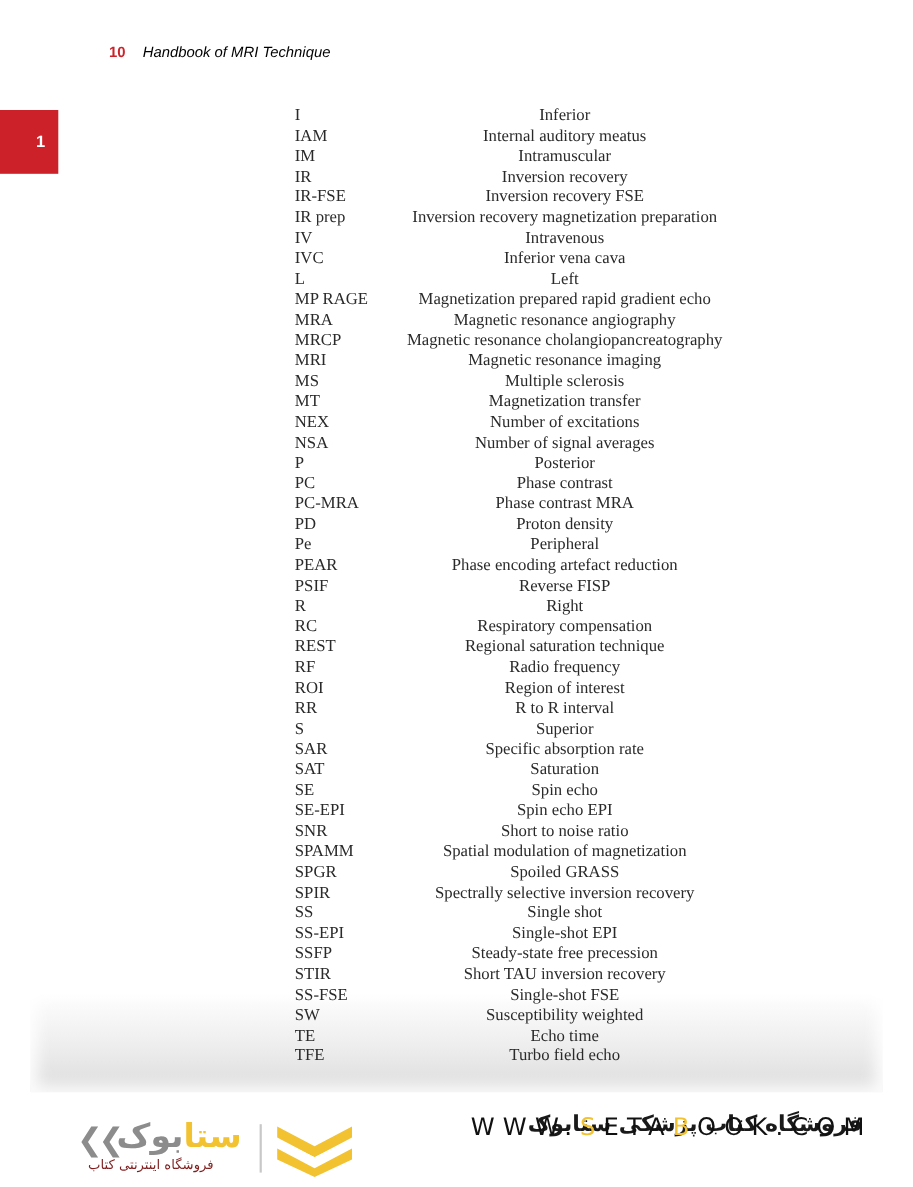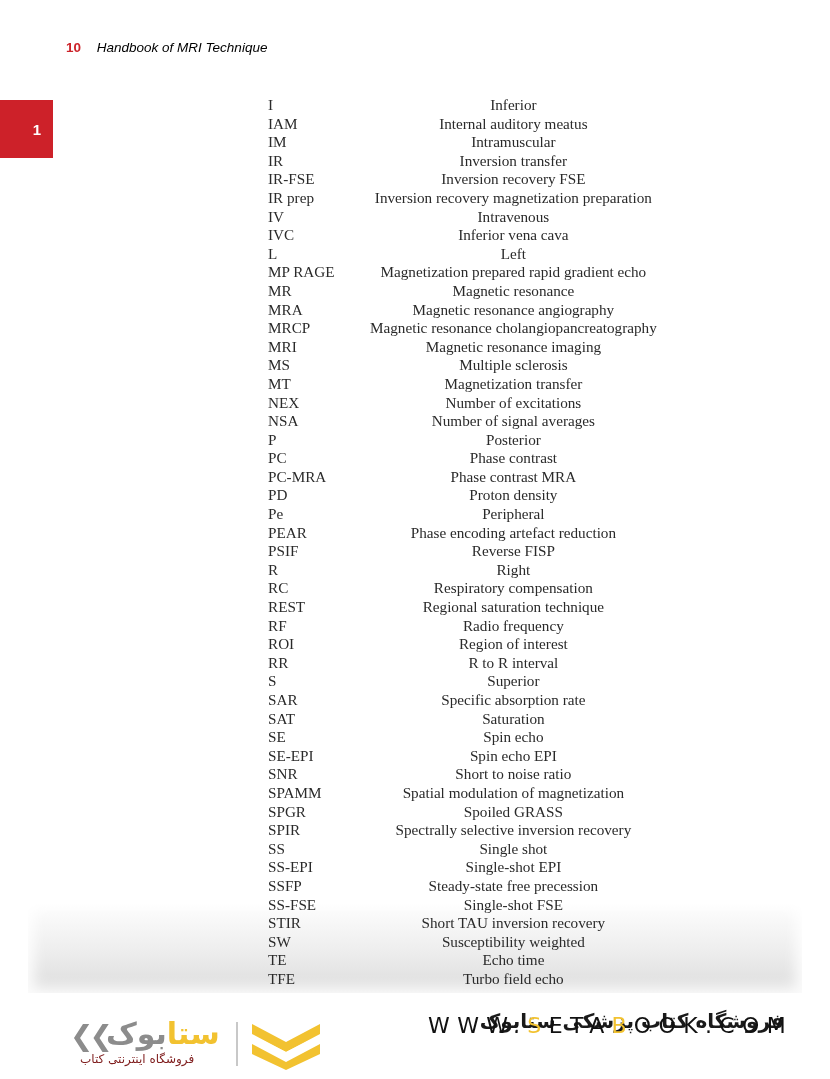--- a/index.html
+++ b/index.html
@@ -20,20 +20,21 @@
       left: 66px;
       top: 40px;
       font-family: "Liberation Sans", sans-serif;
       font-size: 13.5px;
       white-space: nowrap;
     }
     .page-number {
       color: #cc2229;
       font-weight: bold;
       margin-right: 12px;
+      margin-left: 33px;
     }
     .book-title {
       font-style: italic;
       color: #000000;
     }
     .chapter-tab {
       position: absolute;
       left: 0;
       top: 100px;
       width: 53px;
@@ -189,21 +190,21 @@
     <li class="abbr-row">
       <span class="abbr-term">IAM</span>
       <span class="abbr-def">Internal auditory meatus</span>
     </li>
     <li class="abbr-row">
       <span class="abbr-term">IM</span>
       <span class="abbr-def">Intramuscular</span>
     </li>
     <li class="abbr-row">
       <span class="abbr-term">IR</span>
-      <span class="abbr-def">Inversion transfer</span>
+      <span class="abbr-def">Inversion recovery</span>
     </li>
     <li class="abbr-row">
       <span class="abbr-term">IR-FSE</span>
       <span class="abbr-def">Inversion recovery FSE</span>
     </li>
     <li class="abbr-row">
       <span class="abbr-term">IR prep</span>
       <span class="abbr-def">Inversion recovery magnetization preparation</span>
     </li>
     <li class="abbr-row">
@@ -216,24 +217,20 @@
     </li>
     <li class="abbr-row">
       <span class="abbr-term">L</span>
       <span class="abbr-def">Left</span>
     </li>
     <li class="abbr-row">
       <span class="abbr-term">MP RAGE</span>
       <span class="abbr-def">Magnetization prepared rapid gradient echo</span>
     </li>
     <li class="abbr-row">
-      <span class="abbr-term">MR</span>
-      <span class="abbr-def">Magnetic resonance</span>
-    </li>
-    <li class="abbr-row">
       <span class="abbr-term">MRA</span>
       <span class="abbr-def">Magnetic resonance angiography</span>
     </li>
     <li class="abbr-row">
       <span class="abbr-term">MRCP</span>
       <span class="abbr-def">Magnetic resonance cholangiopancreatography</span>
     </li>
     <li class="abbr-row">
       <span class="abbr-term">MRI</span>
       <span class="abbr-def">Magnetic resonance imaging</span>
@@ -348,26 +345,26 @@
     </li>
     <li class="abbr-row">
       <span class="abbr-term">SS-EPI</span>
       <span class="abbr-def">Single-shot EPI</span>
     </li>
     <li class="abbr-row">
       <span class="abbr-term">SSFP</span>
       <span class="abbr-def">Steady-state free precession</span>
     </li>
     <li class="abbr-row">
+      <span class="abbr-term">STIR</span>
+      <span class="abbr-def">Short TAU inversion recovery</span>
+    </li>
+    <li class="abbr-row">
       <span class="abbr-term">SS-FSE</span>
       <span class="abbr-def">Single-shot FSE</span>
-    </li>
-    <li class="abbr-row">
-      <span class="abbr-term">STIR</span>
-      <span class="abbr-def">Short TAU inversion recovery</span>
     </li>
     <li class="abbr-row">
       <span class="abbr-term">SW</span>
       <span class="abbr-def">Susceptibility weighted</span>
     </li>
     <li class="abbr-row">
       <span class="abbr-term">TE</span>
       <span class="abbr-def">Echo time</span>
     </li>
     <li class="abbr-row">

